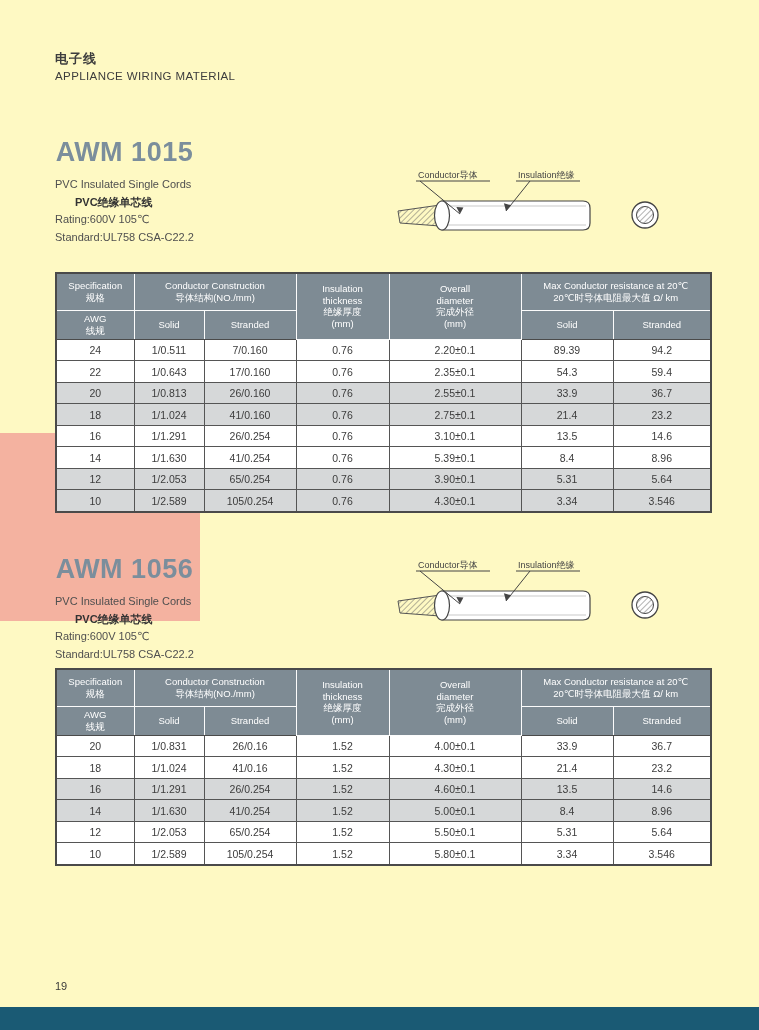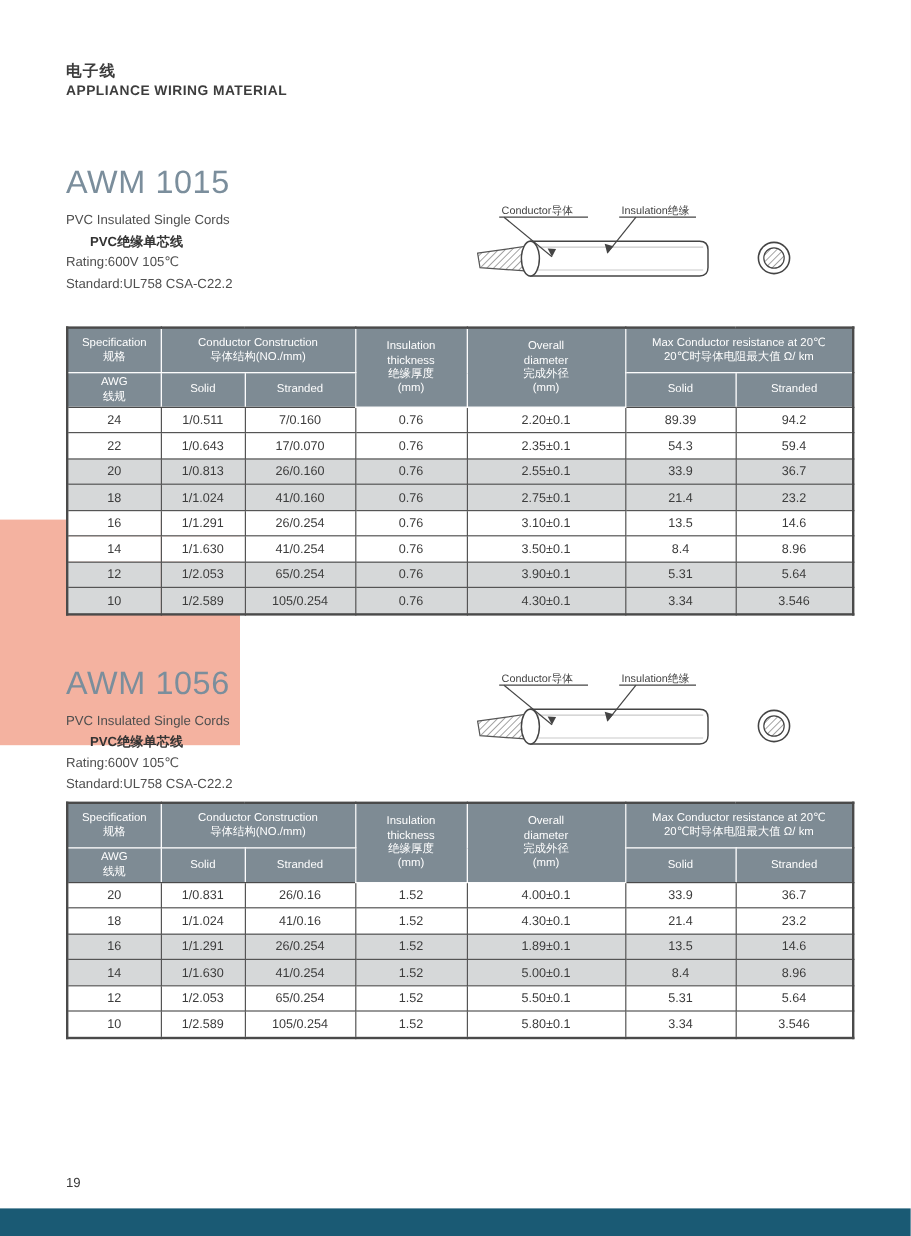--- a/index.html
+++ b/index.html
@@ -1,31 +1,31 @@
 <!DOCTYPE html>
 <html><head>
 <meta charset="utf-8">
 <style>
   html,body{margin:0;padding:0;}
   body{font-family:"Liberation Sans","DejaVu Sans",sans-serif;background:#e9e9e9;}
-  .page{position:relative;width:759px;height:1030px;background:#ffffff;overflow:hidden;margin:0 auto;}
+  .page{position:relative;width:759px;height:1030px;background:#fef9c3;overflow:hidden;margin:0 auto;}
 
   
   .salmon-block{position:absolute;left:0;top:433px;width:200px;height:188px;background:#f4b2a0;z-index:1;}
 
   
   .doc-header{position:absolute;left:55px;top:50px;z-index:2;color:#3d3d3d;}
   .doc-header .cn{font-size:13px;font-weight:bold;letter-spacing:1px;}
-  .doc-header .en{font-size:11.5px;font-weight:bold;letter-spacing:.4px;margin-top:2px;}
+  .doc-header .en{font-size:11.5px;font-weight:normal;letter-spacing:.4px;margin-top:2px;}
 
   
   .section-text{position:absolute;left:55px;z-index:2;}
   .section-text.s1{top:137px;}
   .section-text.s2{top:554px;}
-  .sec-title{font-size:27px;font-weight:normal;color:#7b8e9c;letter-spacing:.5px;margin:0 0 8px 0;}
+  .sec-title{font-size:27px;font-weight:bold;color:#7b8e9c;letter-spacing:.5px;margin:0 0 8px 0;text-align:center;}
   .sec-line{font-size:11px;color:#4f4f4f;line-height:17.5px;}
   .sec-line.cn{font-weight:bold;color:#333;padding-left:20px;}
 
   
   .diagram{position:absolute;left:390px;z-index:2;}
   .diagram.d1{top:165px;}
   .diagram.d2{top:555px;}
 
   
   .spec-table-wrap{position:absolute;left:55px;width:655px;z-index:2;}
@@ -140,21 +140,21 @@
             <td>1/0.511</td>
             <td>7/0.160</td>
             <td>0.76</td>
             <td>2.20±0.1</td>
             <td>89.39</td>
             <td>94.2</td>
           </tr>
           <tr>
             <td>22</td>
             <td>1/0.643</td>
-            <td>17/0.070</td>
+            <td>17/0.160</td>
             <td>0.76</td>
             <td>2.35±0.1</td>
             <td>54.3</td>
             <td>59.4</td>
           </tr>
           <tr class="shaded">
             <td>20</td>
             <td>1/0.813</td>
             <td>26/0.160</td>
             <td>0.76</td>
@@ -178,21 +178,21 @@
             <td>0.76</td>
             <td>3.10±0.1</td>
             <td>13.5</td>
             <td>14.6</td>
           </tr>
           <tr>
             <td>14</td>
             <td>1/1.630</td>
             <td>41/0.254</td>
             <td>0.76</td>
-            <td>3.50±0.1</td>
+            <td>5.39±0.1</td>
             <td>8.4</td>
             <td>8.96</td>
           </tr>
           <tr class="shaded">
             <td>12</td>
             <td>1/2.053</td>
             <td>65/0.254</td>
             <td>0.76</td>
             <td>3.90±0.1</td>
             <td>5.31</td>
@@ -298,21 +298,21 @@
             <td>1.52</td>
             <td>4.30±0.1</td>
             <td>21.4</td>
             <td>23.2</td>
           </tr>
           <tr class="shaded">
             <td>16</td>
             <td>1/1.291</td>
             <td>26/0.254</td>
             <td>1.52</td>
-            <td>1.89±0.1</td>
+            <td>4.60±0.1</td>
             <td>13.5</td>
             <td>14.6</td>
           </tr>
           <tr class="shaded">
             <td>14</td>
             <td>1/1.630</td>
             <td>41/0.254</td>
             <td>1.52</td>
             <td>5.00±0.1</td>
             <td>8.4</td>

